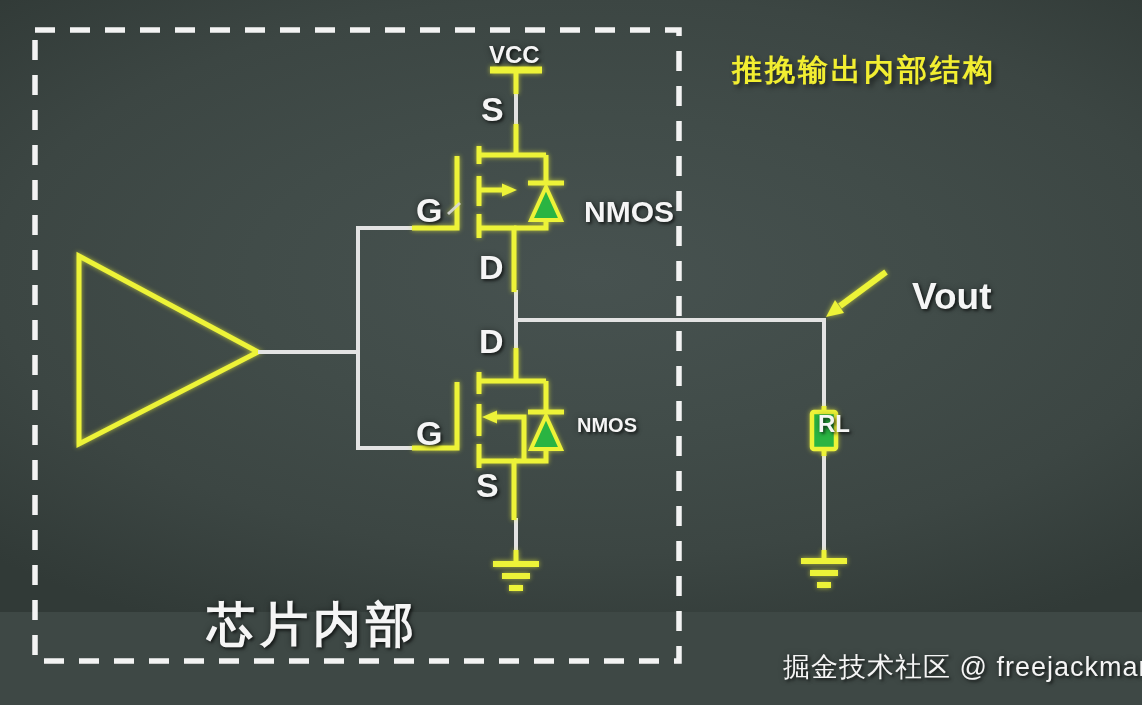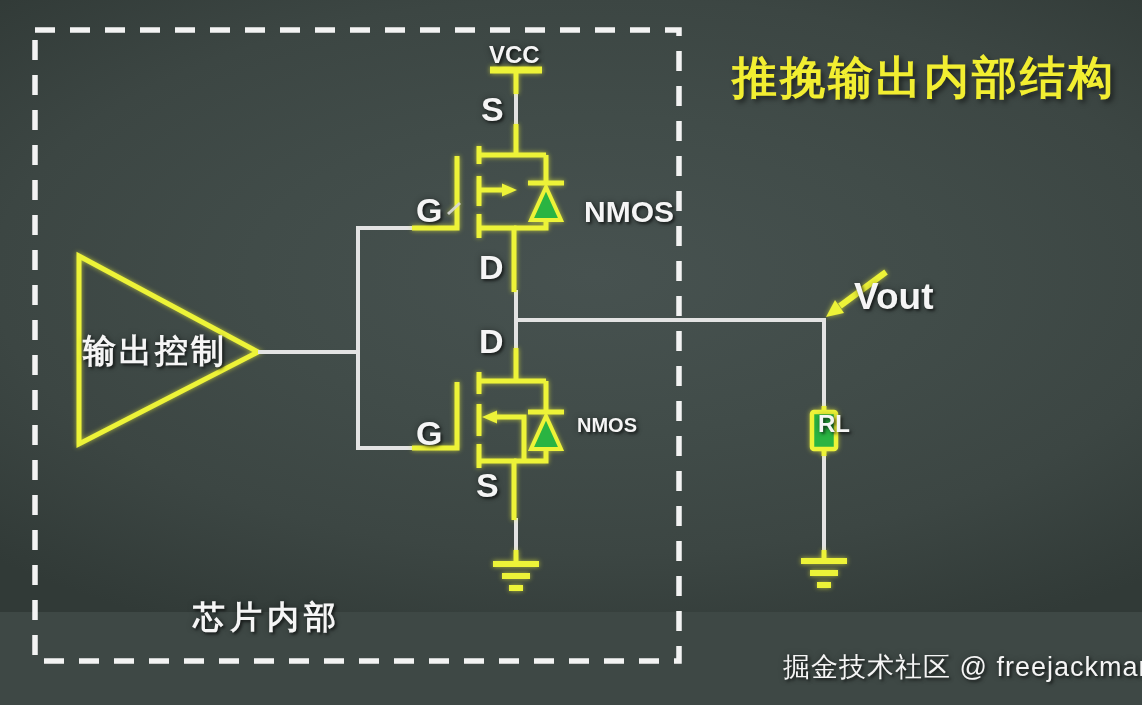--- a/index.html
+++ b/index.html
@@ -130,21 +130,20 @@
 
   <div class="lbl" style="left:489px;top:43px;font-size:24px">VCC</div>
   <div class="lbl" style="left:481px;top:92px;font-size:34px">S</div>
   <div class="lbl" style="left:416px;top:193px;font-size:34px">G</div>
   <div class="lbl" style="left:479px;top:250px;font-size:34px">D</div>
   <div class="lbl" style="left:479px;top:324px;font-size:34px">D</div>
   <div class="lbl" style="left:416px;top:416px;font-size:34px">G</div>
   <div class="lbl" style="left:476px;top:468px;font-size:34px">S</div>
   <div class="lbl" style="left:584px;top:197px;font-size:30px">NMOS</div>
   <div class="lbl" style="left:577px;top:415px;font-size:20px">NMOS</div>
-  <div class="lbl" style="left:854px;top:278px;font-size:37px">Vout</div>
+  <div class="lbl" style="left:912px;top:278px;font-size:37px">Vout</div>
   <div class="lbl" style="left:818px;top:412px;font-size:24px">RL</div>
-  <div class="lbl" style="left:83px;top:334px;font-size:33px;letter-spacing:3px">输出控制</div>
-  <div class="lbl" style="left:193px;top:601px;font-size:32px;letter-spacing:5px">芯片内部</div>
+  <div class="lbl" style="left:207px;top:601px;font-size:48px;letter-spacing:5px">芯片内部</div>
 
-  <div class="lbl ylbl" style="left:732px;top:55px;font-size:45px;letter-spacing:3px">推挽输出内部结构</div>
+  <div class="lbl ylbl" style="left:732px;top:55px;font-size:30px;letter-spacing:3px">推挽输出内部结构</div>
 
   <div class="lbl" style="left:783px;top:654px;font-size:27px;font-weight:normal;letter-spacing:1px">掘金技术社区 @ freejackman</div>
 </div>
 
 </body></html>

